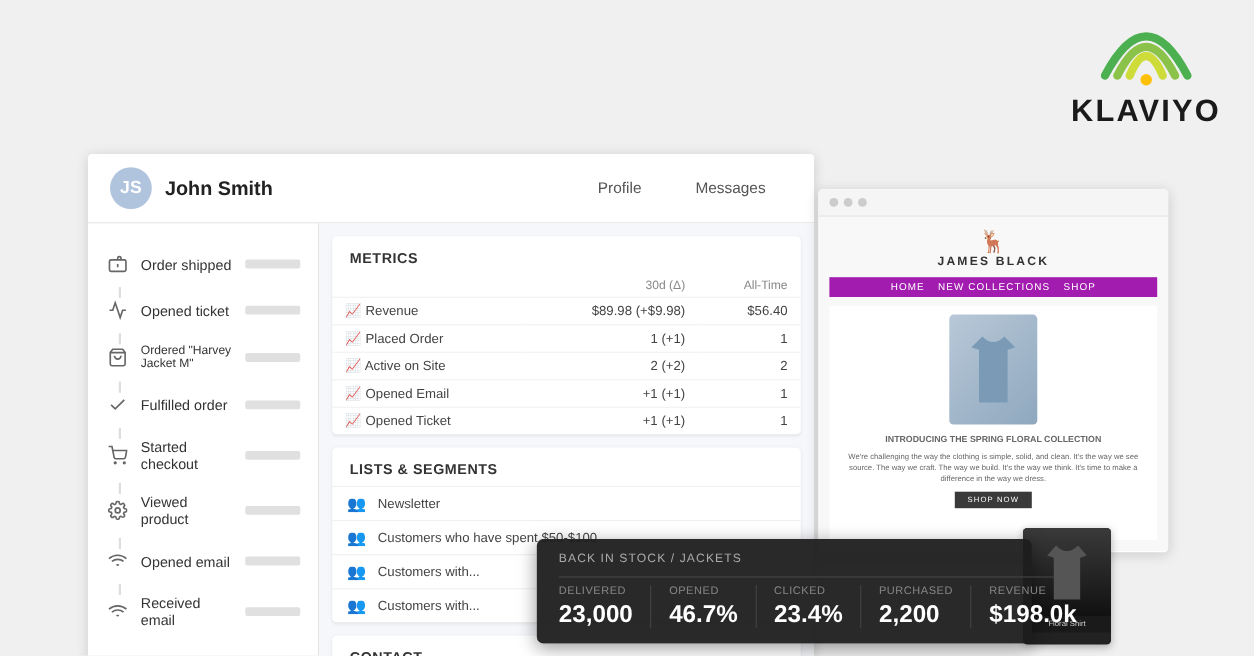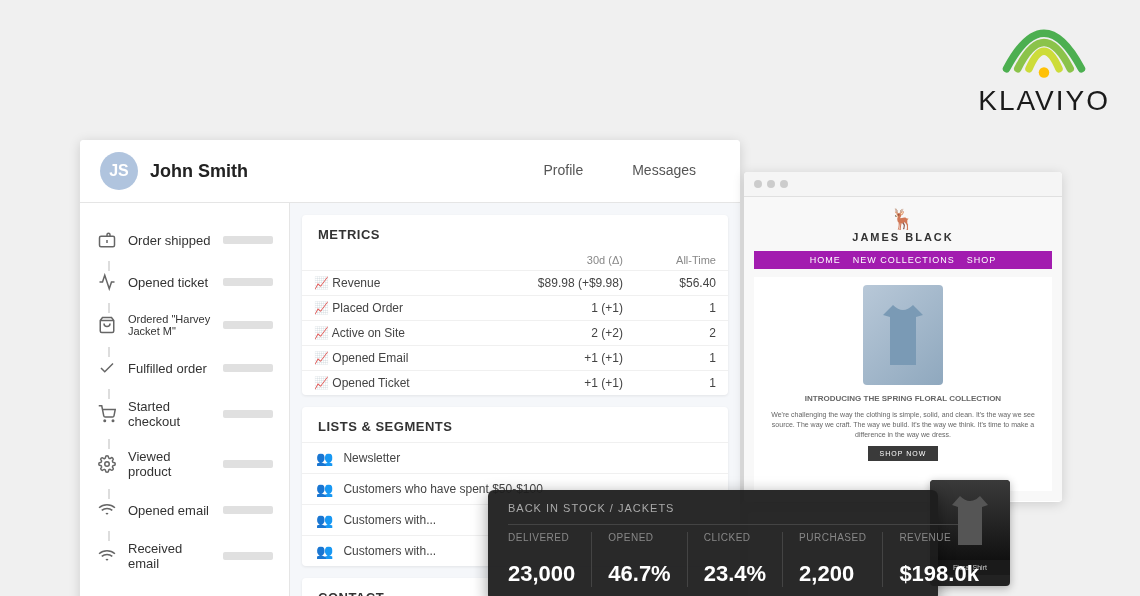--- a/index.html
+++ b/index.html
@@ -20,21 +20,21 @@
       display: flex;
       flex-direction: column;
       align-items: center;
     }
     .klaviyo-icon {
       width: 90px;
       height: 80px;
     }
     .klaviyo-text {
       font-size: 28px;
-      font-weight: 400;
+      font-weight: 700;
       letter-spacing: 2px;
       color: #1a1a1a;
       margin-top: -5px;
     }
 
     
     .main-panel {
       position: absolute;
       top: 140px;
       left: 80px;
@@ -362,21 +362,21 @@
     .stats-grid {
       display: flex;
       gap: 0;
       width: 100%;
       margin-top: 28px;
     }
     .stat-item {
       flex: 1;
       display: flex;
       flex-direction: column;
-      gap: 18px;
+      gap: 2px;
       border-right: 1px solid #444;
       padding: 0 16px;
     }
     .stat-item:first-child { padding-left: 0; }
     .stat-item:last-child { border-right: none; }
     .stat-label {
       font-size: 10px;
       color: #888;
       text-transform: uppercase;
       letter-spacing: 0.5px;

